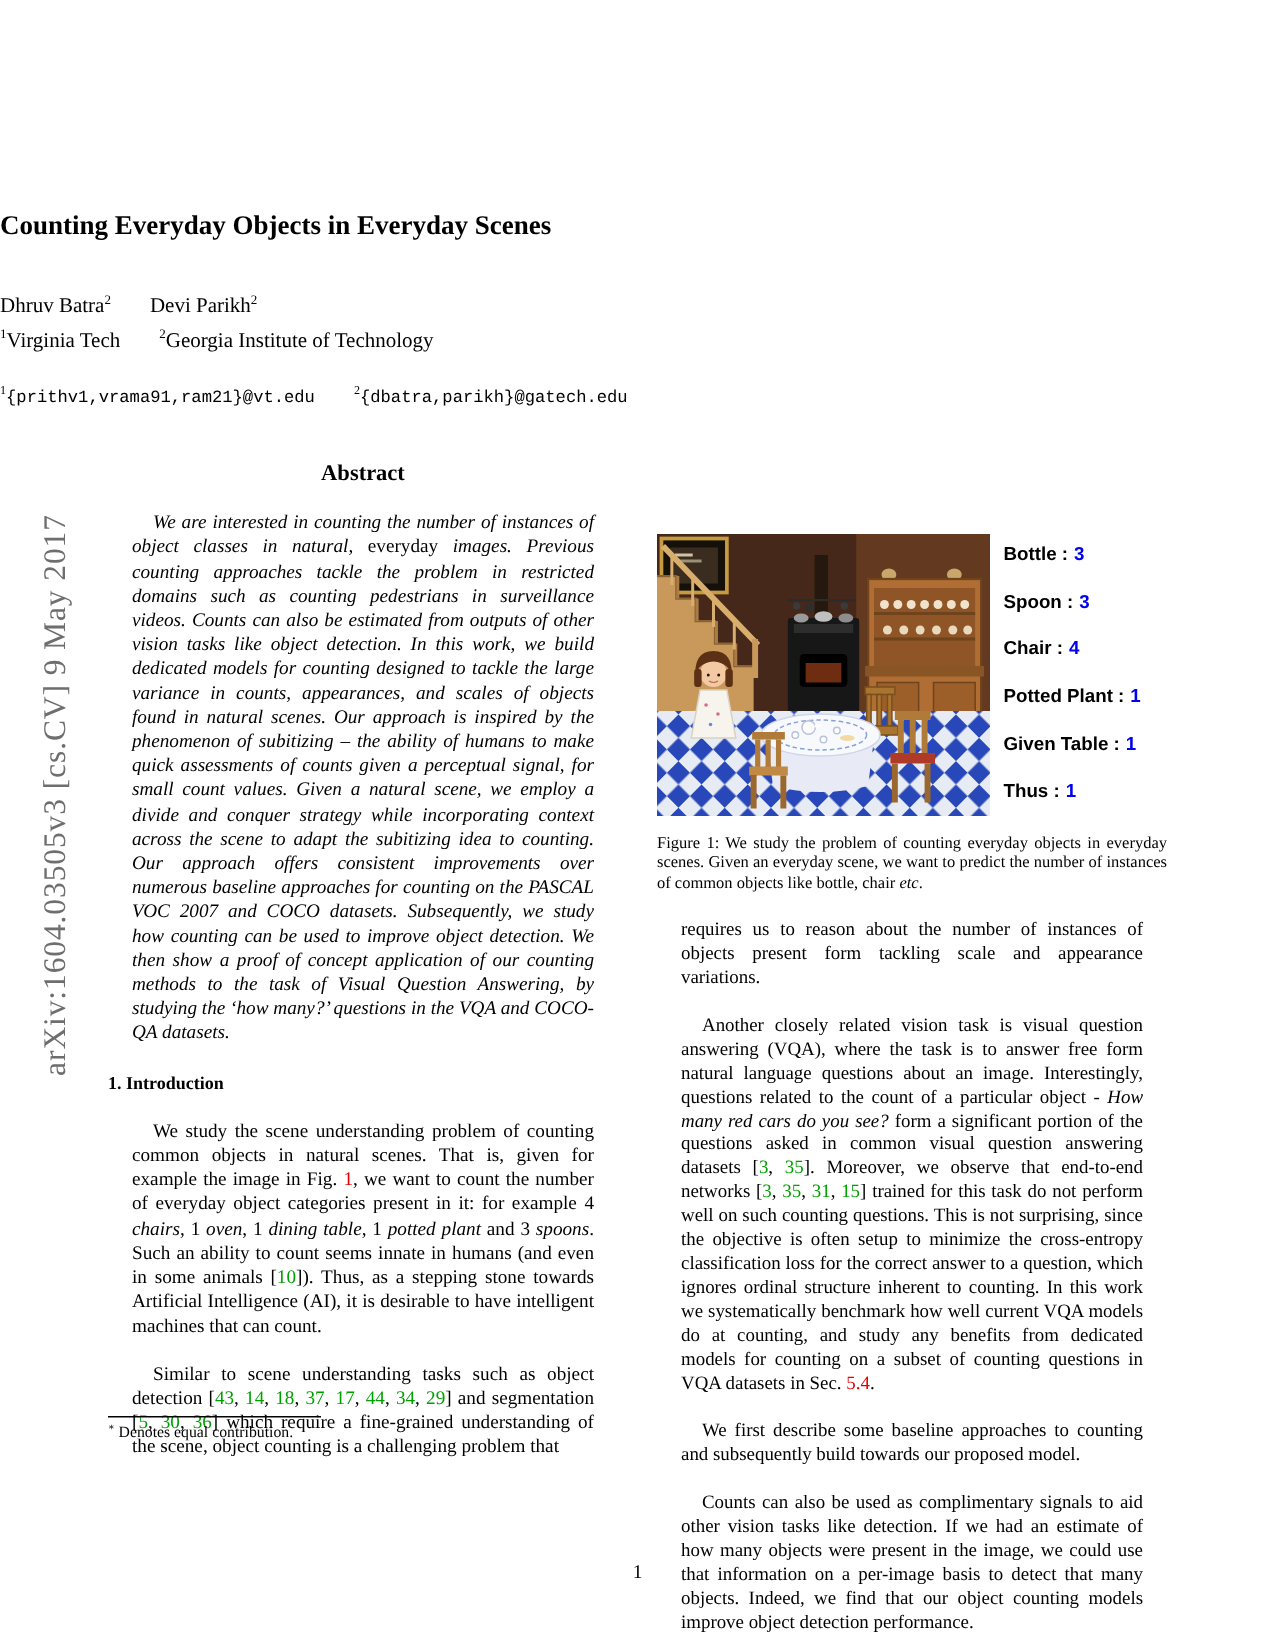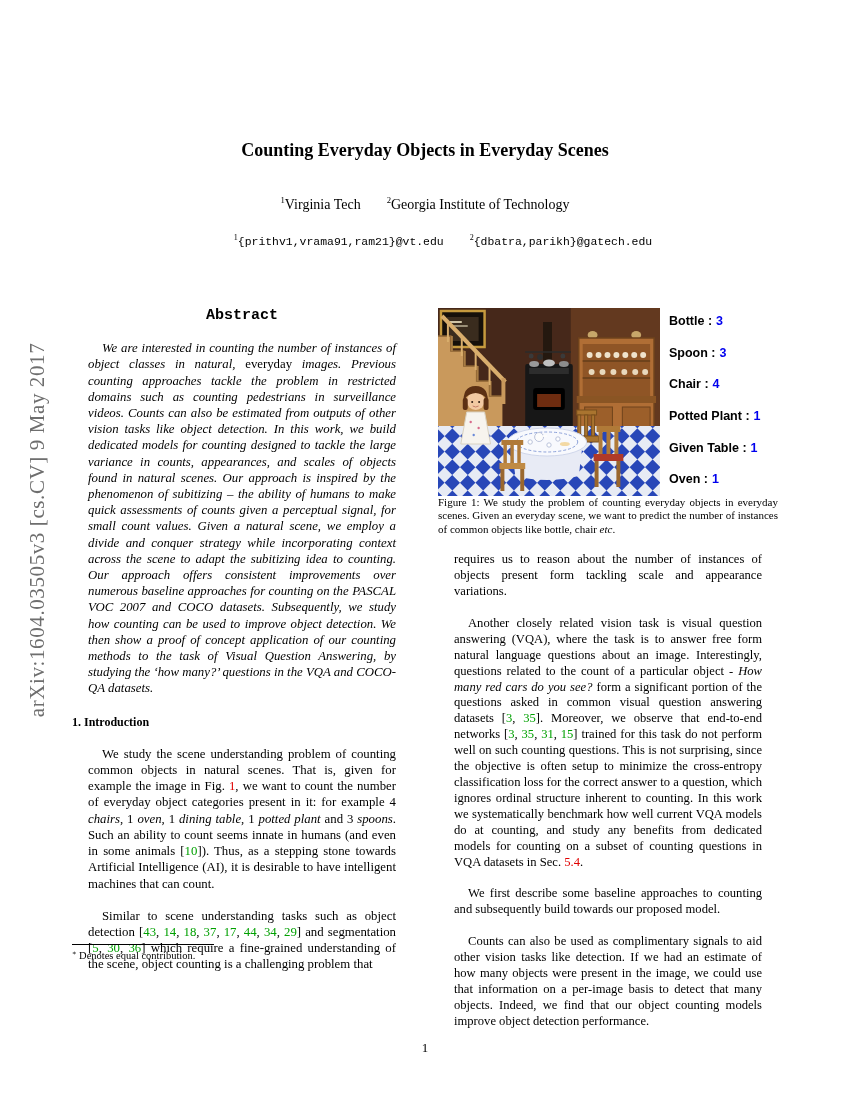--- a/index.html
+++ b/index.html
@@ -13,68 +13,69 @@
   .page{
     position:relative;width:850px;height:1100px;background:#ffffff;
     font-family:"Liberation Serif","DejaVu Serif",serif;color:#000;overflow:hidden;
   }
   .arxiv-sidebar{
     position:absolute;left:37px;top:530px;
     transform:translate(-50%,-50%) rotate(-90deg);
     white-space:nowrap;font-size:21px;letter-spacing:0.6px;
     color:var(--sidebar_gray);
   }
-  .header{position:absolute;left:0;right:0;top:140px;text-align:center;}
+  .header{position:absolute;left:0;right:0;top:140px;text-align:left;}
   .title{font-size:18px;font-weight:bold;margin:0 0 36px 0;}
   .author-line{font-size:14px;margin:0 0 7px 0;}
-  .emails{font-size:13px;margin-top:20px;padding-left:36px;}
+  .emails{font-size:13px;margin-top:20px;}
   .seg-sup{vertical-align:super;font-size:0.62em;line-height:0;}
   .seg-i{font-style:italic;}
   .seg-rm{font-style:normal;}
   .seg-g{color:var(--green);}
   .seg-r{color:var(--red);}
   .seg-m{font-family:"Liberation Mono","DejaVu Sans Mono",monospace;font-size:0.88em;}
   .seg-gap{display:inline-block;width:26px;}
 
   .col{position:absolute;width:340px;text-align:justify;}
   .col-left{left:72px;top:308px;font-size:12.8px;line-height:16.2px;}
   .col-right{left:438px;top:308px;font-size:12.6px;line-height:15.9px;}
 
   .para{margin:16px;text-indent:14px;}
   .para.noindent{text-indent:0;}
-  .abstract-heading{text-align:center;font-weight:bold;font-size:15px;margin:0 0 12px 0;font-family:Liberation Mono, monospace;}
+  .abstract-heading{text-align:center;font-weight:bold;font-size:15px;margin:0 0 12px 0;}
   .abstract-text{font-style:italic;}
   .section-heading{font-weight:bold;font-size:12px;margin:17px 0 11px 0;text-align:left;}
 
-  .figure-row{display:flex;}
+  .figure-row{display:flex;margin-top:48px;}
   .figure{margin:0;}
   .figure-image{width:222px;height:188px;flex:0 0 auto;display:block;}
   .counts{
     flex:1;display:flex;flex-direction:column;justify-content:space-between;
     padding:7px 0 9px 9px;text-align:left;
     font-family:"Liberation Sans","DejaVu Sans",sans-serif;
     font-weight:bold;font-size:12.5px;line-height:1.1;
   }
   .count-label{margin-right:4px;}
   .count-value{color:var(--blue);}
-  .figure-caption{font-size:11px;line-height:13.4px;margin-top:0;margin-bottom:14px;text-align:justify;}
+  .figure-caption{font-size:11px;line-height:13.4px;margin-top:12px;margin-bottom:14px;text-align:justify;}
 
   .footnote{position:absolute;left:72px;top:944px;width:340px;font-size:10.5px;line-height:13px;text-align:left;}
   .footnote-rule{width:142px;border-top:1px solid #000;margin-bottom:4px;}
   .page-number{position:absolute;left:0;right:0;top:1040px;text-align:center;font-size:13px;}
 </style>
 </head>
 <body>
 
 <div class="page">
 
   <div class="arxiv-sidebar">arXiv:1604.03505v3  [cs.CV]  9 May 2017</div>
 
   <header class="header">
     <h1 class="title">Counting Everyday Objects in Everyday Scenes</h1>
+    <div class="author-line"><span>Dhruv Batra</span><span class="seg-sup">2</span><span class="seg-gap"></span><span>Devi Parikh</span><span class="seg-sup">2</span></div>
     <div class="author-line"><span class="seg-sup">1</span><span>Virginia Tech</span><span class="seg-gap"></span><span class="seg-sup">2</span><span>Georgia Institute of Technology</span></div>
     <div class="author-line emails"><span class="seg-sup">1</span><span class="seg-m">{prithv1,vrama91,ram21}@vt.edu</span><span class="seg-gap"></span><span class="seg-sup">2</span><span class="seg-m">{dbatra,parikh}@gatech.edu</span></div>
   </header>
 
   <section class="col col-left">
     <div class="abstract-heading">Abstract</div>
     <p class="para abstract-text"><span>We are interested in counting the number of instances of object classes in natural, </span><span class="seg-rm">everyday</span><span> images. Previous counting approaches tackle the problem in restricted domains such as counting pedestrians in surveillance videos. Counts can also be estimated from outputs of other vision tasks like object detection. In this work, we build dedicated models for counting designed to tackle the large variance in counts, appearances, and scales of objects found in natural scenes. Our approach is inspired by the phenomenon of subitizing – the ability of humans to make quick assessments of counts given a perceptual signal, for small count values. Given a natural scene, we employ a divide and conquer strategy while incorporating context across the scene to adapt the subitizing idea to counting. Our approach offers consistent improvements over numerous baseline approaches for counting on the PASCAL VOC 2007 and COCO datasets. Subsequently, we study how counting can be used to improve object detection. We then show a proof of concept application of our counting methods to the task of Visual Question Answering, by studying the ‘how many?’ questions in the VQA and COCO-QA datasets.</span></p>
     <div class="section-heading">1. Introduction</div>
     <p class="para"><span>We study the scene understanding problem of counting common objects in natural scenes. That is, given for example the image in Fig. </span><span class="seg-r">1</span><span>, we want to count the number of everyday object categories present in it: for example 4 </span><span class="seg-i">chairs</span><span>, 1 </span><span class="seg-i">oven</span><span>, 1 </span><span class="seg-i">dining table</span><span>, 1 </span><span class="seg-i">potted plant</span><span> and 3 </span><span class="seg-i">spoons</span><span>. Such an ability to count seems innate in humans (and even in some animals [</span><span class="seg-g">10</span><span>]). Thus, as a stepping stone towards Artificial Intelligence (AI), it is desirable to have intelligent machines that can count.</span></p>
     <p class="para"><span>Similar to scene understanding tasks such as object detection [</span><span class="seg-g">43</span><span>, </span><span class="seg-g">14</span><span>, </span><span class="seg-g">18</span><span>, </span><span class="seg-g">37</span><span>, </span><span class="seg-g">17</span><span>, </span><span class="seg-g">44</span><span>, </span><span class="seg-g">34</span><span>, </span><span class="seg-g">29</span><span>] and segmentation [</span><span class="seg-g">5</span><span>, </span><span class="seg-g">30</span><span>, </span><span class="seg-g">36</span><span>] which require a fine-grained understanding of the scene, object counting is a challenging problem that</span></p>
@@ -216,21 +217,21 @@
             <path d="M35,98 Q38,100 41,98" stroke="#b86a5a" fill="none" stroke-width="0.8"></path>
           </g>
         </svg>
 
         <div class="counts">
           <div class="count-row"><span class="count-label">Bottle :</span><span class="count-value">3</span></div>
           <div class="count-row"><span class="count-label">Spoon :</span><span class="count-value">3</span></div>
           <div class="count-row"><span class="count-label">Chair :</span><span class="count-value">4</span></div>
           <div class="count-row"><span class="count-label">Potted Plant :</span><span class="count-value">1</span></div>
           <div class="count-row"><span class="count-label">Given Table :</span><span class="count-value">1</span></div>
-          <div class="count-row"><span class="count-label">Oven :</span><span class="count-value">1</span></div>
+          <div class="count-row"><span class="count-label">Thus :</span><span class="count-value">1</span></div>
         </div>
       </div>
 
       <figcaption class="figure-caption"><span>Figure 1: We study the problem of counting everyday objects in everyday scenes. Given an everyday scene, we want to predict the number of instances of common objects like bottle, chair </span><span class="seg-i">etc</span><span>.</span></figcaption>
     </figure>
 
     <p class="para noindent"><span>requires us to reason about the number of instances of objects present form tackling scale and appearance variations.</span></p>
     <p class="para"><span>Another closely related vision task is visual question answering (VQA), where the task is to answer free form natural language questions about an image. Interestingly, questions related to the count of a particular object - </span><span class="seg-i">How many red cars do you see?</span><span> form a significant portion of the questions asked in common visual question answering datasets [</span><span class="seg-g">3</span><span>, </span><span class="seg-g">35</span><span>]. Moreover, we observe that end-to-end networks [</span><span class="seg-g">3</span><span>, </span><span class="seg-g">35</span><span>, </span><span class="seg-g">31</span><span>, </span><span class="seg-g">15</span><span>] trained for this task do not perform well on such counting questions. This is not surprising, since the objective is often setup to minimize the cross-entropy classification loss for the correct answer to a question, which ignores ordinal structure inherent to counting. In this work we systematically benchmark how well current VQA models do at counting, and study any benefits from dedicated models for counting on a subset of counting questions in VQA datasets in Sec. </span><span class="seg-r">5.4</span><span>.</span></p>
     <p class="para"><span>We first describe some baseline approaches to counting and subsequently build towards our proposed model.</span></p>
     <p class="para"><span>Counts can also be used as complimentary signals to aid other vision tasks like detection. If we had an estimate of how many objects were present in the image, we could use that information on a per-image basis to detect that many objects. Indeed, we find that our object counting models improve object detection performance.</span></p>

